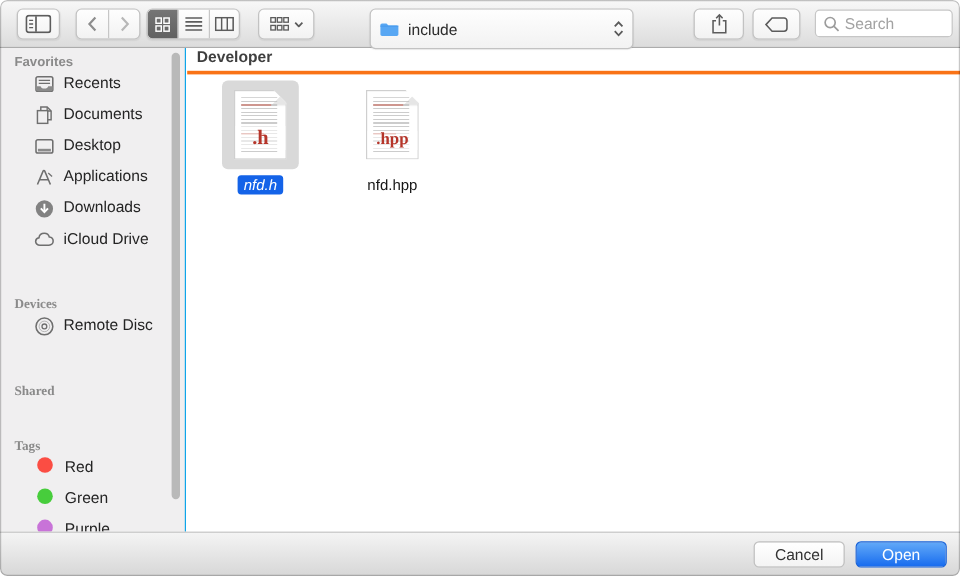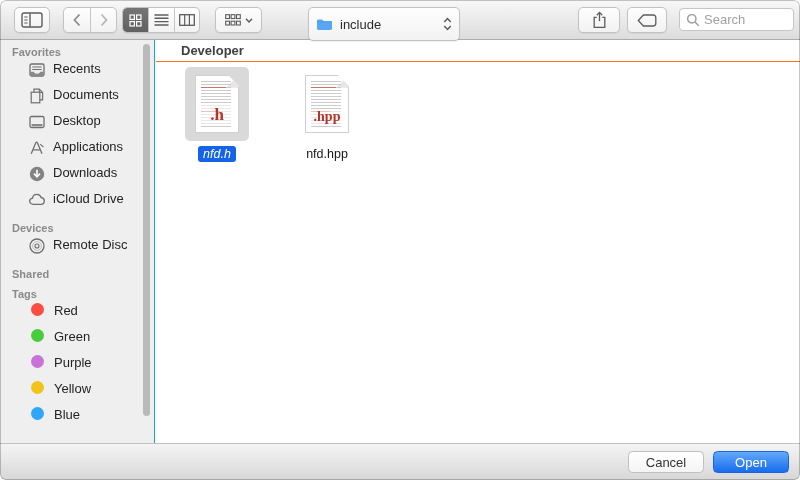--- a/index.html
+++ b/index.html
@@ -17,30 +17,30 @@
   .seg .seg-item + .seg-item { border-left:1px solid #c6c6c6; }
   .seg .seg-item.selected { background:linear-gradient(#757575,#616161); }
   .popup-label { font-size:13px; color:#2b2b2b; margin:0 6px 0 7px; flex:1; text-align:left; }
   .search-field { position:absolute; top:8px; left:679px; width:115px; height:23px; border:1px solid #c6c6c6; border-radius:4px; background:#fff; display:flex; align-items:center; padding:0 6px; }
   .search-field input { border:none; outline:none; flex:1; font-size:13px; color:#000000; background:transparent; margin-left:4px; width:70px; font-family:"Liberation Sans",sans-serif; }
   .search-field input::placeholder { color:#a2a2a2; }
 
   
   .sidebar { position:absolute; top:40px; left:0; width:155px; bottom:37px; background:#f0eff0; border-right:1px solid #0ea5e9; overflow:hidden; padding-top:3px; z-index:10; }
   .s-header { height:18px; line-height:18px; padding-left:12px; font-size:11px; font-weight:bold; color:#8a8a8a; }
-  .s-header.gap { margin-top:2px; }
+  .s-header.gap { margin-top:28px;font-family:Liberation Serif, serif; }
   .s-item { height:26px; display:flex; padding-left:28px; cursor:default; }
   .s-icon { width:18px; height:18px; display:flex; align-items:center; justify-content:center; margin-right:7px; flex:0 0 18px; }
   .s-label { font-size:13px; color:#242424; white-space:nowrap; }
   .tag-dot { width:13px; height:13px; border-radius:50%; margin:0 10px 0 3px; flex:0 0 13px; }
   .s-scrollbar { position:absolute; top:4px; right:4px; width:7px; height:372px; border-radius:4px; background:#b9b9b9; z-index:12; }
 
   
   .main { position:absolute; top:40px; left:156px; right:0; bottom:37px; background:#fff; }
-  .group-header { height:22px; border-bottom:1px solid #f97316; display:flex; align-items:center; padding-left:25px; background:#fff; }
+  .group-header { height:22px; border-bottom:3px solid #f97316; display:flex; padding-left:8px; background:#fff; }
   .group-header span { font-size:13px; font-weight:bold; color:#3f3f3f; }
 
   .file-cell { position:absolute; width:90px; display:flex; flex-direction:column; align-items:center; }
   .icon-wrap { width:64px; height:74px; border-radius:5px; display:flex; align-items:center; justify-content:center; }
   .icon-wrap.selected { background:#d9d9d9; }
   .page { position:relative; width:44px; height:58px; background:#fff; border:1px solid #cfcfcf; clip-path:polygon(0 0, 33px 0, 44px 11px, 44px 58px, 0 58px); }
   .page .fold { position:absolute; top:-1px; right:-1px; width:0; height:0; border-style:solid; border-width:0 0 12px 12px; border-color:transparent transparent #e6e6e6 transparent; filter:drop-shadow(-1px 1px 0.5px rgba(0,0,0,0.08)); }
   .page .codelines { position:absolute; left:5px; right:7px; top:5px; bottom:5px; background:repeating-linear-gradient(to bottom, #c3c3c3 0 1px, transparent 1px 3px); opacity:0.85; }
   .page .redline1 { position:absolute; left:5px; top:11px; width:60%; height:1px; background:#d07367; }
   .page .redline2 { position:absolute; left:5px; top:35px; width:45%; height:1px; background:#d07367; }
@@ -128,21 +128,21 @@
             <rect x="11.5" y="7.2" width="3.8" height="3.8" fill="none" stroke="#5c5c5c" stroke-width="1.1"></rect>
           </svg>
       </span>
       <span>
         <svg width="8" height="5" viewBox="0 0 8 5">
             <path d="M1 0.8 L4 4 L7 0.8" fill="none" stroke="#5c5c5c" stroke-width="1.4"></path>
           </svg>
       </span>
     </div>
 
-    <div class="tbtn" style="left:308px;width:152px;justify-content:space-between;padding:16px 7px;">
+    <div class="tbtn" style="left:308px;width:220px;justify-content:space-between;padding:16px 7px;">
       <span>
         <svg width="17" height="13" viewBox="0 0 17 13">
             <path d="M1 3 C1 2.2 1.6 1.6 2.4 1.6 H6.1 L7.7 3.3 H14.6 C15.4 3.3 16 3.9 16 4.7 V10.6 C16 11.4 15.4 12 14.6 12 H2.4 C1.6 12 1 11.4 1 10.6 Z" fill="#58a7f3"></path>
             <rect x="1" y="3.3" width="15" height="1" fill="#4a9bee"></rect>
           </svg>
       </span>
       <span class="popup-label">include</span>
       <span>
         <svg width="9" height="16" viewBox="0 0 9 16">
             <path d="M1.3 6 L4.5 2.6 L7.7 6" fill="none" stroke="#5a5a5a" stroke-width="1.5"></path>

